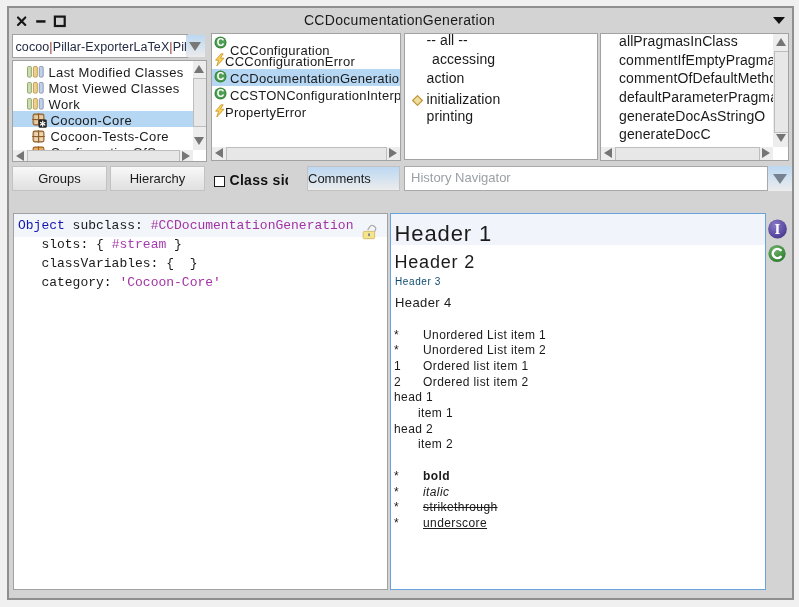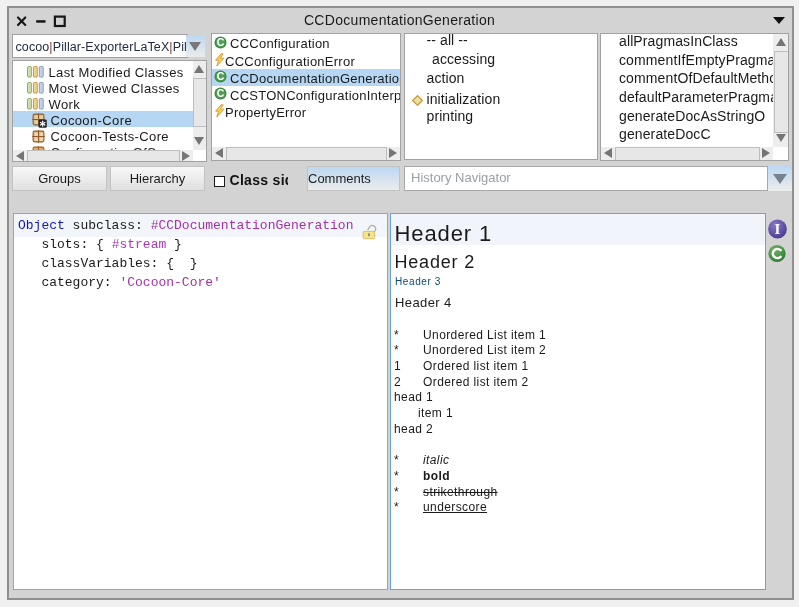--- a/index.html
+++ b/index.html
@@ -118,21 +118,21 @@
   <div class="abs sbthumb" style="left:180px;top:17px;width:12px;height:47px;"></div>
   <div class="abs arr arr-d" style="left:181px;top:76px;"></div>
 
   <div class="abs sbtrack" style="left:0;top:89px;width:180px;height:12px;"></div>
   <div class="abs arr arr-l" style="left:3px;top:90px;"></div>
   <div class="abs sbthumb" style="left:14px;top:89px;width:151px;height:11px;"></div>
   <div class="abs arr arr-r" style="left:169px;top:90px;"></div>
 </div>
 
 <div class="abs pane" style="left:211px;top:33px;width:188px;height:125.5px;">
-  <div class="row" style="top:0;height:17px;padding-left:20px;">
+  <div class="row" style="top:7px;height:17px;padding-left:20px;">
       <span class="ltxt ls2" style="left:18px;top:2px;">CCConfiguration</span>
     </div>
   <div class="row" style="top:18px;height:17px;padding-left:30px;">
       <span class="ltxt ls2" style="left:13px;top:2px;">CCConfigurationError</span>
     </div>
   <div class="row sel" style="top:35px;height:17px;">
       <span class="ltxt ls2" style="left:18px;top:2px;">CCDocumentationGeneration</span>
     </div>
   <div class="row" style="top:52px;height:17px;">
       <span class="ltxt ls2" style="left:18px;top:2px;">CCSTONConfigurationInterpreter</span>
@@ -255,23 +255,24 @@
   <div class="abs" style="left:4px;top:61.5px;font-size:10px;letter-spacing:0.6px;color:#0c4a6e;">Header 3</div>
   <div class="abs" style="left:4px;top:81px;font-size:13px;letter-spacing:0.4px;color:#1a1a1a;">Header 4</div>
   <div class="abs" style="left:3px;top:113.5px;font-size:12px;letter-spacing:0.4px;color:#1a1a1a;line-height:15.7px;">
     <div><span style="display:inline-block;width:29px;">*</span>Unordered List item 1</div>
     <div><span style="display:inline-block;width:29px;">*</span>Unordered List item 2</div>
     <div><span style="display:inline-block;width:29px;">1</span>Ordered list item 1</div>
     <div><span style="display:inline-block;width:29px;">2</span>Ordered list item 2</div>
     <div>head 1</div>
     <div style="text-indent:24px;">item 1</div>
     <div>head 2</div>
+    <div style="text-indent:24px;">item 2</div>
     <div>&nbsp;</div>
+    <div><span style="display:inline-block;width:29px;">*</span><b>bold</b></div>
     <div><span style="display:inline-block;width:29px;">*</span><i>italic</i></div>
-    <div><span style="display:inline-block;width:29px;">*</span><b>bold</b></div>
     <div><span style="display:inline-block;width:29px;">*</span><span style="text-decoration:line-through;">strikethrough</span></div>
     <div><span style="display:inline-block;width:29px;">*</span><span style="text-decoration:underline;">underscore</span></div>
   </div>
 </div>
 
 <svg class="abs" style="left:767px;top:219px" width="21" height="45" viewBox="0 0 21 45">
   <defs>
     <radialGradient id="gi" cx="0.38" cy="0.3" r="0.85">
       <stop offset="0" stop-color="#8a7ac6"></stop>
         <stop offset="0.65" stop-color="#5b4aa0"></stop>

